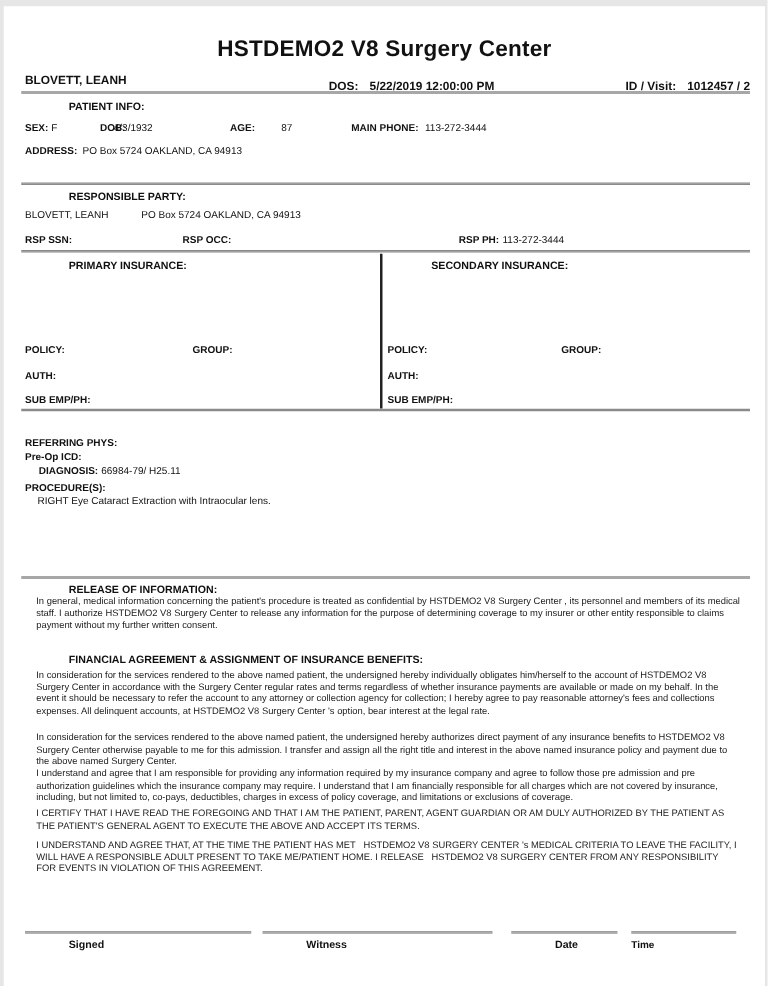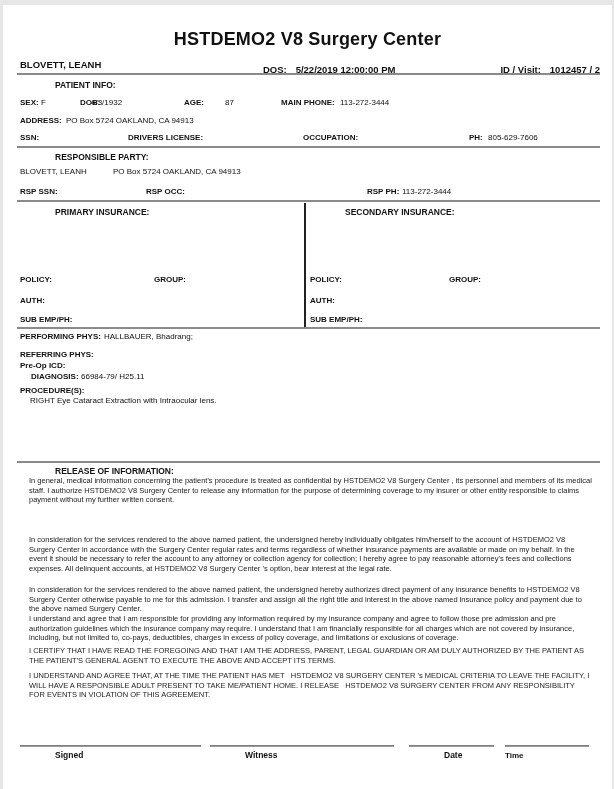--- a/index.html
+++ b/index.html
@@ -72,27 +72,20 @@
     <span class="abs t-val" style="left:222px;">87</span>
     <span class="abs t-lbl" style="left:278px;">MAIN PHONE:</span>
     <span class="abs t-val" style="left:337px;">113-272-3444</span>
   </div>
 
   <div class="abs" style="top:111px; left:0; right:0; height:10px;">
     <span class="abs t-lbl" style="left:17px;">ADDRESS:</span>
     <span class="abs t-val" style="left:63px;">PO Box 5724 OAKLAND, CA 94913</span>
   </div>
 
-  <div class="abs" style="top:128px; left:0; right:0; height:10px;">
-    <span class="abs t-lbl" style="left:17px;">SSN:</span>
-    <span class="abs t-lbl" style="left:125px;">DRIVERS LICENSE:</span>
-    <span class="abs t-lbl" style="left:300px;">OCCUPATION:</span>
-    <span class="abs t-lbl" style="left:466px;">PH:</span>
-    <span class="abs t-val" style="left:485px;">805-629-7606</span>
-  </div>
 
   <div class="abs dline" style="top:141px; left:14px; right:12px;"></div>
 
   <div class="abs t-sec" style="top:147px; left:17px;">RESPONSIBLE PARTY:</div>
 
   <div class="abs" style="top:162px; left:0; right:0; height:10px;">
     <span class="abs t-val" style="left:17px;">BLOVETT, LEANH</span>
     <span class="abs t-val" style="left:110px;">PO Box 5724 OAKLAND, CA 94913</span>
   </div>
 
@@ -116,45 +109,42 @@
 
     <span class="abs t-sec" style="left:307px; top:4px;">SECONDARY INSURANCE:</span>
     <span class="abs t-lbl" style="left:307px; top:72px;">POLICY:</span>
     <span class="abs t-lbl" style="left:446px; top:72px;">GROUP:</span>
     <span class="abs t-lbl" style="left:307px; top:93px;">AUTH:</span>
     <span class="abs t-lbl" style="left:307px; top:112px;">SUB EMP/PH:</span>
   </div>
 
   <div class="abs dline" style="top:322px; left:14px; right:12px;"></div>
 
-  <div class="abs" style="top:327px; left:0; right:0; height:10px;">
-    <span class="abs t-lbl" style="left:17px;">PERFORMING PHYS:</span>
-    <span class="abs t-val" style="left:101px;">HALLBAUER, Bhadrang;</span>
-  </div>
 
   <span class="abs t-lbl" style="top:345px; left:17px;">REFERRING PHYS:</span>
   <span class="abs t-lbl" style="top:356px; left:17px;">Pre-Op ICD:</span>
 
   <div class="abs" style="top:367px; left:0; right:0; height:10px;">
     <span class="abs t-lbl" style="left:17px;margin-left:11px;">DIAGNOSIS:</span>
     <span class="abs t-val" style="left:78px;">66984-79/  H25.11</span>
   </div>
 
   <span class="abs t-lbl" style="top:381px; left:17px;">PROCEDURE(S):</span>
   <span class="abs t-val" style="top:391px; left:27px;text-align:right;">RIGHT Eye Cataract Extraction with Intraocular lens.</span>
 
   <div class="abs dline" style="top:456px; left:14px; right:12px;"></div>
 
   <div class="abs t-sec" style="top:461px; left:17px;">RELEASE OF INFORMATION:</div>
   <p class="abs para t-body" style="top:471px;">In general, medical information concerning the patient's procedure is treated as confidential by HSTDEMO2 V8 Surgery Center , its personnel and members of its medical staff. I authorize HSTDEMO2 V8 Surgery Center  to release any information for the purpose of determining coverage to my insurer or other entity responsible to claims payment without my further written consent.</p>
 
+  <div class="abs t-sec" style="top:517px; left:17px;">FINANCIAL AGREEMENT &amp; ASSIGNMENT OF INSURANCE BENEFITS:</div>
   <p class="abs para t-body" style="top:530px;">In consideration for the services rendered to the above named patient, the undersigned hereby individually obligates him/herself to the account of HSTDEMO2 V8 Surgery Center  in accordance with the Surgery Center regular rates and terms regardless of whether insurance payments are available or made on my behalf. In the event it should be necessary to refer the account to any attorney or collection agency for collection; I hereby agree to pay reasonable attorney's fees and collections expenses. All delinquent accounts, at HSTDEMO2 V8 Surgery Center 's option, bear interest at the legal rate.</p>
   <p class="abs para t-body" style="top:580px;">In consideration for the services rendered to the above named patient, the undersigned hereby authorizes direct payment of any insurance benefits to HSTDEMO2 V8 Surgery Center  otherwise payable to me for this admission. I transfer and assign all the right title and interest in the above named insurance policy and payment due to the above named Surgery Center.</p>
   <p class="abs para t-body" style="top:609px;">I understand and agree that I am responsible for providing any information required by my insurance company and agree to follow those pre admission and pre authorization guidelines which the insurance company may require. I understand that I am financially responsible for all charges which are not covered by insurance, including, but not limited to, co-pays, deductibles, charges in excess of policy coverage, and limitations or exclusions of coverage.</p>
-  <p class="abs para t-body" style="top:641px;">I CERTIFY THAT I HAVE READ THE FOREGOING AND THAT I AM THE ADDRESS, PARENT, LEGAL GUARDIAN OR AM DULY AUTHORIZED BY THE PATIENT AS THE PATIENT'S GENERAL AGENT TO EXECUTE THE ABOVE AND ACCEPT ITS TERMS.</p>
+  <p class="abs para t-body" style="top:641px;">I CERTIFY THAT I HAVE READ THE FOREGOING AND THAT I AM THE PATIENT, PARENT, AGENT GUARDIAN OR AM DULY AUTHORIZED BY THE PATIENT AS THE PATIENT'S GENERAL AGENT TO EXECUTE THE ABOVE AND ACCEPT ITS TERMS.</p>
   <p class="abs para t-body" style="top:666px;">I UNDERSTAND AND AGREE THAT, AT THE TIME THE PATIENT HAS MET &nbsp;&nbsp;HSTDEMO2 V8 SURGERY CENTER 's MEDICAL CRITERIA TO LEAVE THE FACILITY, I WILL HAVE A RESPONSIBLE ADULT PRESENT TO TAKE ME/PATIENT HOME. I RELEASE &nbsp;&nbsp;HSTDEMO2 V8 SURGERY CENTER  FROM ANY RESPONSIBILITY FOR EVENTS IN VIOLATION OF THIS AGREEMENT.</p>
 
   <div class="abs sigline" style="top:740px; left:17px; width:181px;"></div>
   <div class="abs sigline" style="top:740px; left:207px; width:184px;"></div>
   <div class="abs sigline" style="top:740px; left:406px; width:85px;"></div>
   <div class="abs sigline" style="top:740px; left:502px; width:84px;"></div>
 
   <span class="abs t-sec" style="top:745px; left:17px;">Signed</span>
   <span class="abs t-sec" style="top:745px; left:207px;">Witness</span>
   <span class="abs t-sec" style="top:745px; left:406px;">Date</span>

